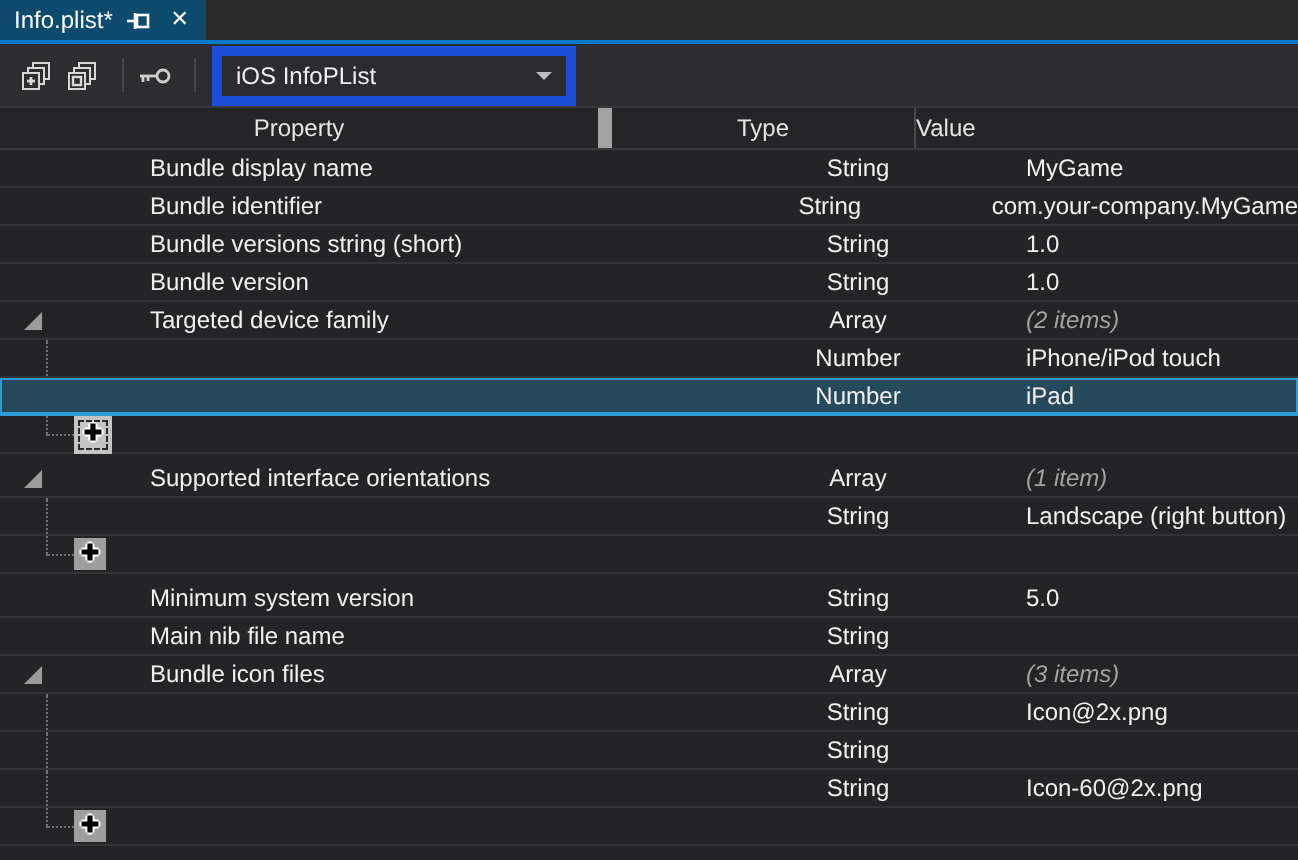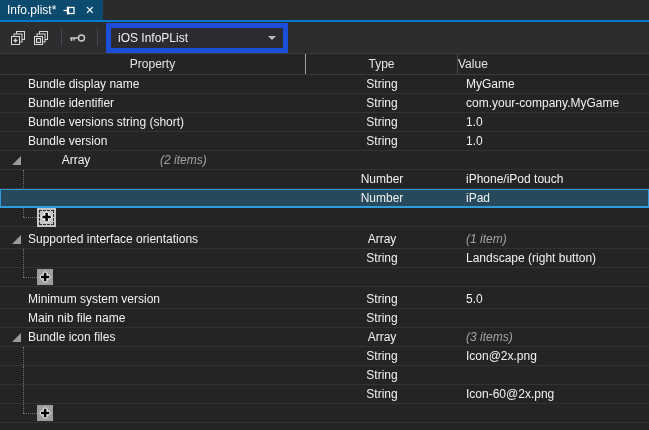--- a/index.html
+++ b/index.html
@@ -20,27 +20,27 @@
   .tool-icon{width:18px;height:18px;margin-right:5px;display:flex;align-items:center;justify-content:center;}
   .tsep{width:1px;height:17px;background:#47474b;margin:0 6px;}
   .dropdown{width:158px;height:20px;border:5px solid #1d4ed8;background:#2b2b30;display:flex;
             align-items:center;padding:0 7px;margin-left:2px;justify-content:space-between;}
   .dd-arrow{width:0;height:0;border-left:4px solid transparent;border-right:4px solid transparent;
             border-top:4px solid #bdbdbd;}
 
   
   .grid-header{display:flex;height:20px;line-height:20px;background:#252527;color:#e4e4e4;
                border-top:1px solid #3a3a3d;border-bottom:1px solid #3a3a3d;box-sizing:content-box;}
-  .hp{width:306px;text-align:center;border-right:1px solid #a3a3a3;box-sizing:border-box;}
+  .hp{width:306px;text-align:center;border-right:7px solid #a3a3a3;box-sizing:border-box;}
   .ht{width:152px;text-align:center;border-right:1px solid #49494d;box-sizing:border-box;}
   .hv{flex:1;padding-right:32px;}
 
   
   .row{position:relative;height:18px;display:flex;align-items:center;border-bottom:1px solid #333336;}
-  .row .cp{width:306px;padding-left:28px;box-sizing:border-box;white-space:nowrap;}
+  .row .cp{width:306px;padding-left:28px;box-sizing:border-box;white-space:nowrap;margin-left:47px;}
   .row .ct{width:152px;text-align:center;white-space:nowrap;}
   .row .cv{flex:1;padding-left:8px;white-space:nowrap;}
   .muted{color:#a3a3a3;font-style:italic;}
   .row.selected{background:#26495c;box-shadow:inset 0 0 0 1px #2f9bd8;border-bottom-color:#2f9bd8;}
   .expander{position:absolute;left:12px;top:5px;width:0;height:0;
             border-left:9px solid transparent;border-bottom:9px solid #9b9b9b;}
   .guide-v{position:absolute;left:23px;top:0;height:100%;border-left:1px dotted #707070;}
   .guide-elbow-v{position:absolute;left:23px;top:0;height:9px;border-left:1px dotted #707070;}
   .guide-elbow-h{position:absolute;left:23px;top:9px;width:14px;border-top:1px dotted #707070;}
   .spacer{height:3px;}
@@ -130,20 +130,21 @@
           <div class="ct">String</div>
           <div class="cv">1.0</div>
         </div>
         <div class="row">
           <div class="cp">Bundle version</div>
           <div class="ct">String</div>
           <div class="cv">1.0</div>
         </div>
         <div class="row">
           <div class="expander"></div>
+          <div class="cp">Targeted device family</div>
           <div class="ct">Array</div>
           <div class="cv muted">(2 items)</div>
         </div>
         <div class="row">
           <div class="guide-v"></div>
           <div class="cp"></div>
           <div class="ct">Number</div>
           <div class="cv">iPhone/iPod touch</div>
         </div>
         <div class="row selected">

